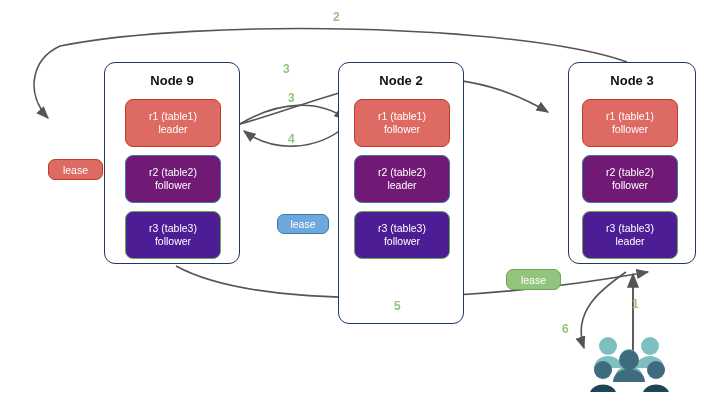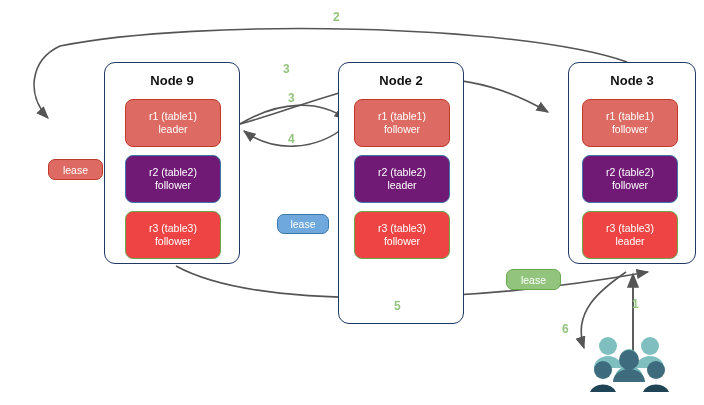--- a/index.html
+++ b/index.html
@@ -12,21 +12,21 @@
             background:#ffffff;box-sizing:border-box;}
   .node-title{position:absolute;left:0;right:0;text-align:center;
               font-size:13px;font-weight:bold;color:#111111;}
 
   .chip{position:absolute;border-radius:8px;box-sizing:border-box;
         display:flex;flex-direction:column;align-items:center;justify-content:center;
         color:#ffffff;font-size:10.5px;line-height:13px;text-align:center;}
   .chip span{display:block;}
   .chip.red{background:#dd6a63;border:1.5px solid #c0392b;}
   .chip.blue{background:#701a75;border:1.5px solid #3c78a8;}
-  .chip.green{background:#ef4444;border:1.5px solid #6aa84f;}
+  .chip.green{background:#4c1d95;border:1.5px solid #6aa84f;}
 
   .lease{position:absolute;border-radius:7px;box-sizing:border-box;
          display:flex;align-items:center;justify-content:center;
          color:#ffffff;font-size:10.5px;margin-top:48px;}
   .lease.red{background:#dd6a63;border:1.5px solid #c0392b;}
   .lease.blue{background:#6fa8dc;border:1.5px solid #3c78a8;}
   .lease.green{background:#93c47d;border:1.5px solid #6aa84f;}
 
   .step{position:absolute;color:#93c47d;font-size:12px;font-weight:bold;
         text-align:center;}

